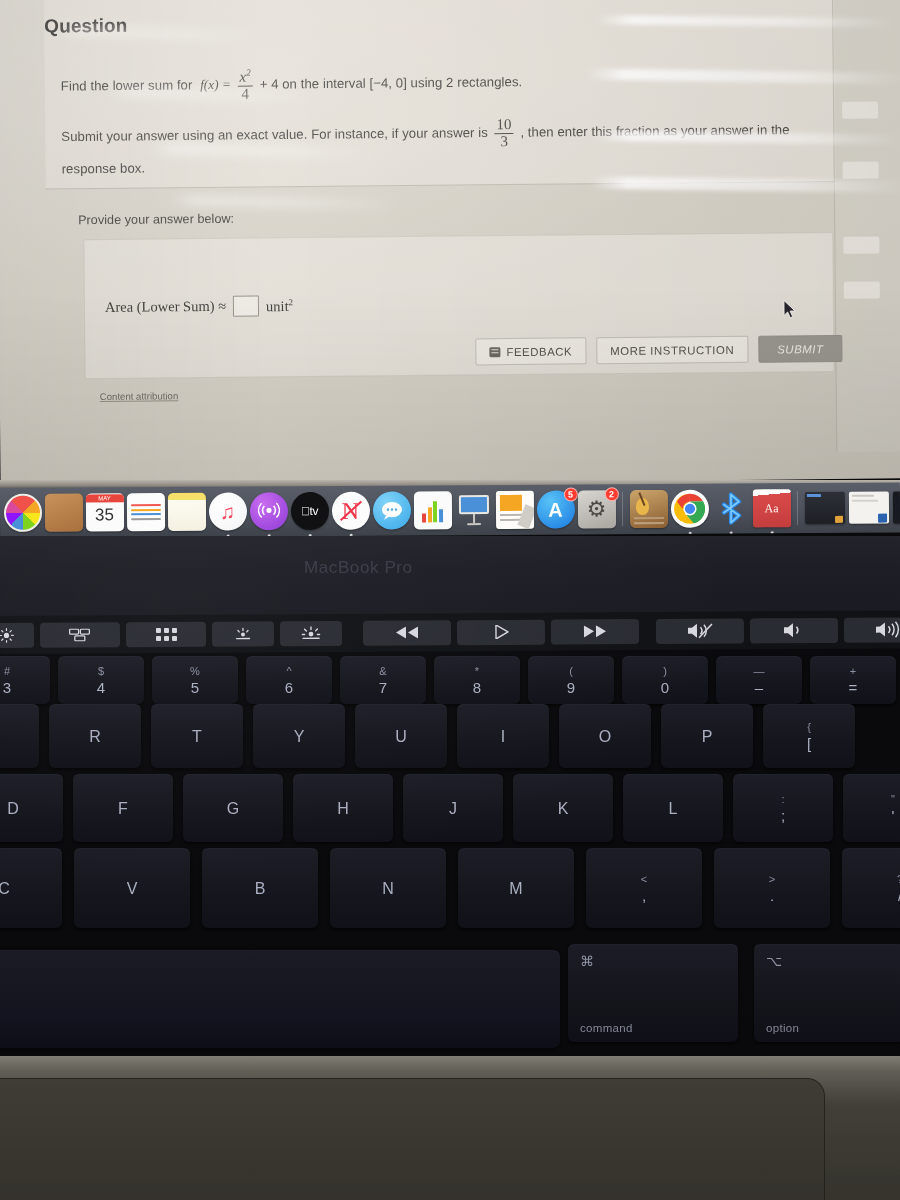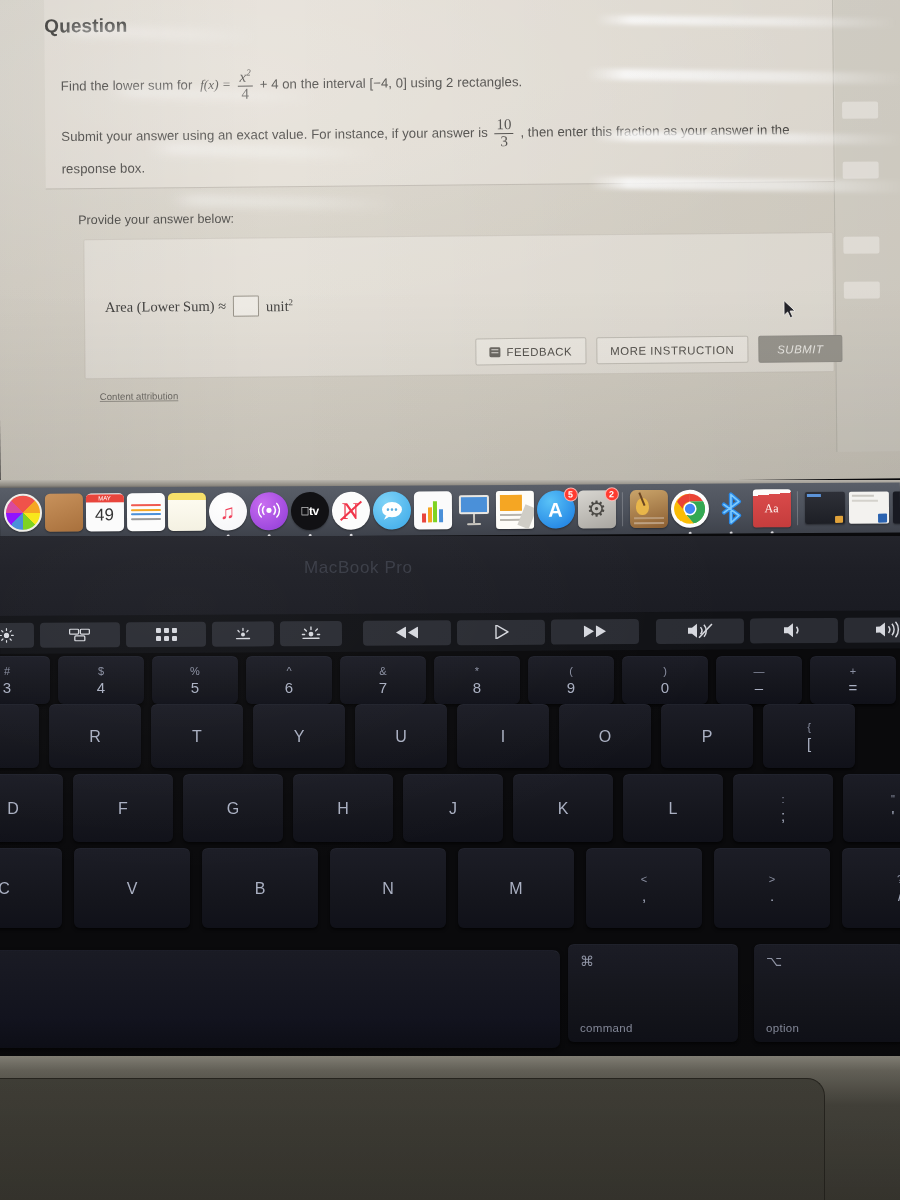--- a/index.html
+++ b/index.html
@@ -495,21 +495,21 @@
   <div id="bezel-gap"></div>
 
   <div id="dock">
 
     <div class="dock-icon round" style="background:conic-gradient(#f0524a 0deg 45deg,#f5a623 45deg 90deg,#f8e71c 90deg 135deg,#7ed321 135deg 180deg,#4a90d9 180deg 225deg,#9013fe 225deg 270deg,#d94a9c 270deg 315deg,#f0524a 315deg 360deg); border:2px solid #efeee9"></div>
 
     <div class="dock-icon" style="background:linear-gradient(160deg,#c8925c,#a8703c); border-radius:5px"></div>
 
     <div class="dock-icon" style="background:#fbfbfb; border-radius:5px; flex-direction:column; justify-content:flex-start; padding-top:1px">
       <span style="font-size:6px;color:#fff;background:#e8453c;width:100%;text-align:center;line-height:8px;border-radius:4px 4px 0 0">MAY</span>
-      <span style="font-size:17px;color:#333;line-height:26px;font-weight:300">49</span>
+      <span style="font-size:17px;color:#333;line-height:26px;font-weight:300">35</span>
     </div>
 
     <div class="dock-icon" style="background:#fcfcfc; border-radius:5px; flex-direction:column; justify-content:center; gap:2.5px; padding:4px">
       <span style="display:block;width:100%;height:2px;background:#f05a50;border-radius:1px"></span>
       <span style="display:block;width:100%;height:2px;background:#f5a623;border-radius:1px"></span>
       <span style="display:block;width:100%;height:2px;background:#4a90d9;border-radius:1px"></span>
       <span style="display:block;width:100%;height:2px;background:#9b9b9b;border-radius:1px"></span>
     </div>
 
     <div class="dock-icon" style="background:linear-gradient(180deg,#f7e06a 0%,#f7e06a 18%,#fdfbf0 18%,#f4f1e2 100%); border-radius:5px"></div>
@@ -522,21 +522,21 @@
       <svg width="22" height="22" viewBox="0 0 22 22">
         <circle cx="11" cy="10" r="2.6" fill="#fff"></circle>
         <path d="M6.4,14.4a6.2,6.2 0 0 1 0-8.8" stroke="#fff" stroke-width="1.6" fill="none"></path>
         <path d="M15.6,5.6a6.2,6.2 0 0 1 0,8.8" stroke="#fff" stroke-width="1.6" fill="none"></path>
         <path d="M3.6,17.2a10,10 0 0 1 0,-14.4" stroke="#fff" stroke-width="1.4" fill="none"></path>
         <path d="M18.4,2.8a10,10 0 0 1 0,14.4" stroke="#fff" stroke-width="1.4" fill="none"></path>
       </svg>
     </div>
 
     <div class="dock-icon round dot-run" style="background:#111114; font-size:12px; letter-spacing:-.5px">
-      <span style="font-size:12px"><span style="font-weight:bold">tv</span></span>
+      <span style="font-size:12px"><span style="font-weight:normal">tv</span></span>
     </div>
 
     <div class="dock-icon round dot-run" style="background:#fcfcfc; color:#f0354a; font-size:24px; font-family:'Liberation Serif',serif; position:relative">
       <span>N</span>
       <span style="position:absolute;left:5px;top:18px;width:28px;height:2px;background:#f0354a;transform:rotate(-42deg)"></span>
     </div>
 
     <div class="dock-icon round" style="background:radial-gradient(circle at 35% 28%,#7fd3f7,#3aa8e8)">
       <svg width="24" height="20" viewBox="0 0 24 20">
         <ellipse cx="12" cy="9" rx="10" ry="7.6" fill="#ffffff"></ellipse>

